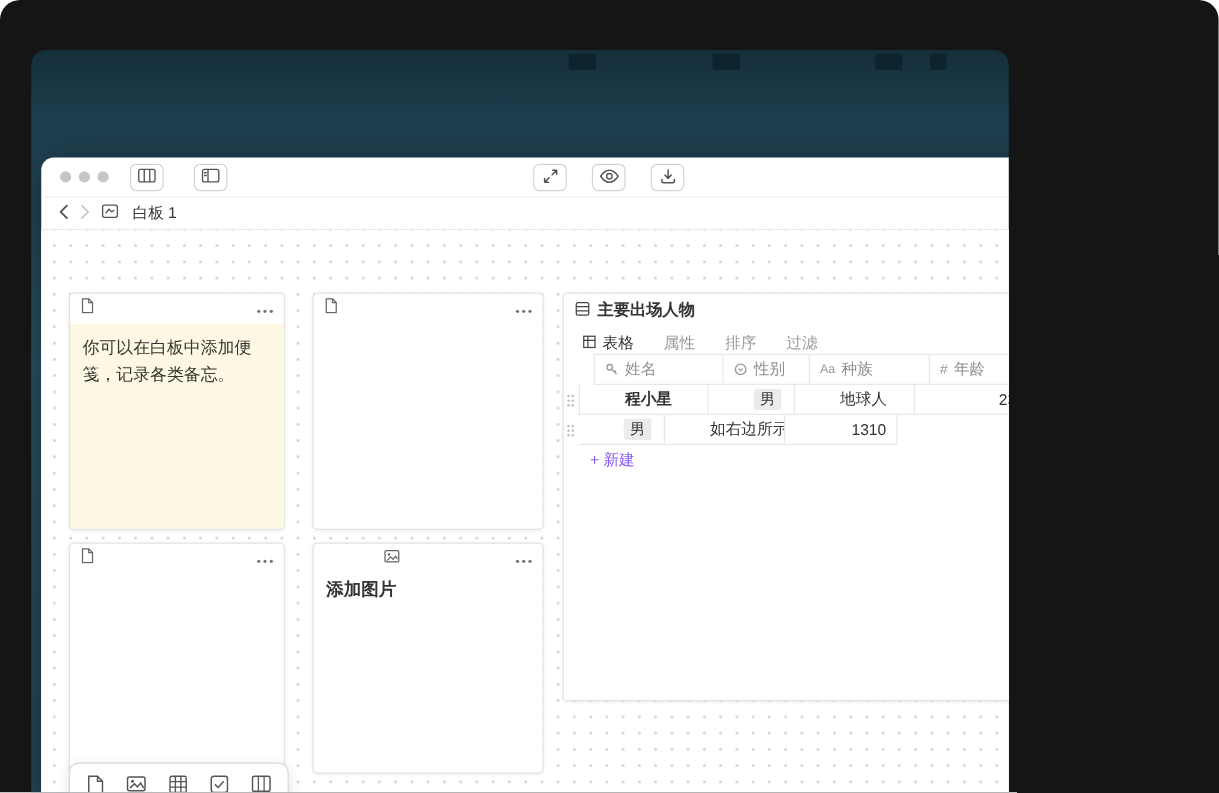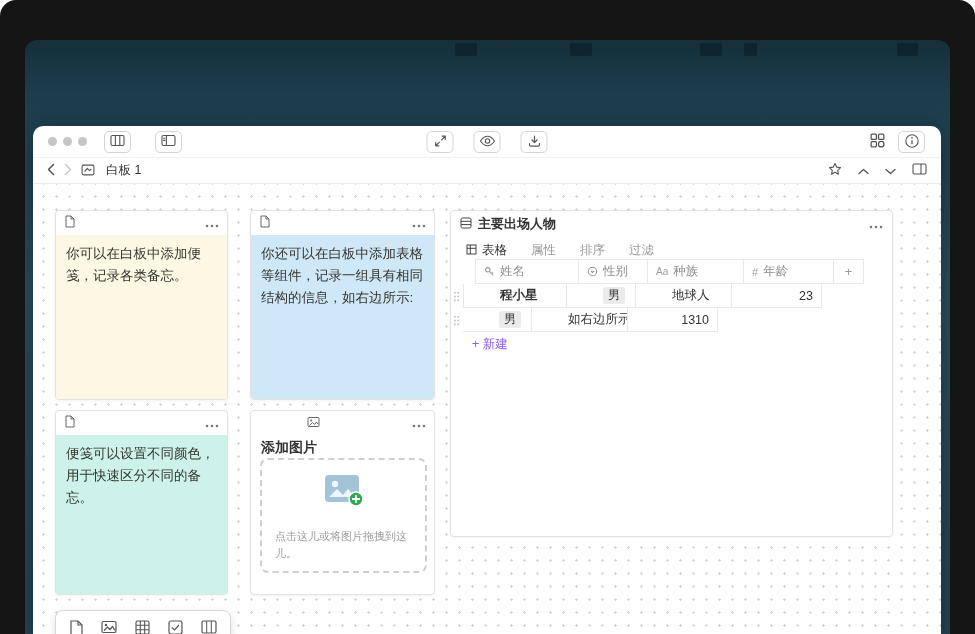--- a/index.html
+++ b/index.html
@@ -5,21 +5,21 @@
   * { margin:0; padding:0; box-sizing:border-box; }
   html,body { width:975px; height:634px; }
   body {
     font-family:"Liberation Sans","DejaVu Sans",sans-serif;
     background:#fff; overflow:hidden; position:relative;
   }
   .stage { position:absolute; inset:0; background:#151515; border-radius:16px 16px 0 0; overflow:hidden; }
 
   
   .wallpaper {
-    position:absolute; left:25px; top:40px; width:925px; height:594px;
+    position:absolute; left:25px; top:40px; width:782px; height:594px;
     border-radius:12px 12px 0 0; overflow:hidden;
     background:linear-gradient(180deg,#152f3b 0%,#1d3d4c 9%,#2c5365 42%,#2a4d5f 68%,#264656 100%);
   }
   .wp-mark { position:absolute; top:3px; height:13px; background:rgba(8,25,34,.55); border-radius:2px; }
 
   
   .window {
     position:absolute; left:8px; top:86px; width:908px; height:508px;
     background:#fff; border-radius:10px 10px 0 0;
     box-shadow:0 8px 34px rgba(0,0,0,.45);
@@ -49,21 +49,21 @@
 
   
   .canvas {
     position:absolute; top:58px; left:0; right:0; bottom:0; overflow:hidden;
     background-color:#fff;
     background-image:radial-gradient(circle,#d6d6d6 1px,transparent 1.3px);
     background-size:13px 13px; background-position:4px 6px;
   }
 
   
-  .card { position:absolute; background:#fff; border:1px solid #e2e2e2; border-radius:4px; box-shadow:0 1px 3px rgba(0,0,0,.05); }
+  .card { position:absolute; background:#fff; border:1px solid #e2e2e2; border-radius:4px; box-shadow:0 1px 3px rgba(0,0,0,.05);margin-top:24px; }
   .chead { height:24px; display:flex; align-items:center; justify-content:space-between; padding:0 8px; }
   .nbody {
     position:absolute; top:24px; left:0; right:0; bottom:0;
     padding:8px 10px; font-size:13.5px; line-height:1.62; color:#35342e;
     border-radius:0 0 3px 3px;
   }
   .note1 { left:22px;  top:26px;  width:173px; height:190px; }
   .note2 { left:217px; top:26px;  width:185px; height:190px; }
   .note3 { left:22px;  top:226px; width:173px; height:185px; }
   .imgcard { left:217px; top:226px; width:185px; height:185px;padding-left:48px; }
@@ -249,64 +249,50 @@
             <span><svg width="12" height="13" viewBox="0 0 12 13" fill="none" stroke="#666" stroke-width="1">
                   <path d="M2 1h5l3 3v8H2z"></path>
                   <path d="M7 1v3h3"></path>
                 </svg></span>
             <span><svg width="14" height="4" viewBox="0 0 14 4" fill="#777">
                   <circle cx="2" cy="2" r="1.3"></circle>
                   <circle cx="7" cy="2" r="1.3"></circle>
                   <circle cx="12" cy="2" r="1.3"></circle>
                 </svg></span>
           </div>
-          <div class="nbody" style="background-color: rgb(207, 232, 247);">你还可以在白板中添加表格等组件，记录一组具有相同结构的信息，如右边所示:</div>
         </div>
 
         <div class="card note3">
           <div class="chead">
             <span><svg width="12" height="13" viewBox="0 0 12 13" fill="none" stroke="#666" stroke-width="1">
                   <path d="M2 1h5l3 3v8H2z"></path>
                   <path d="M7 1v3h3"></path>
                 </svg></span>
             <span><svg width="14" height="4" viewBox="0 0 14 4" fill="#777">
                   <circle cx="2" cy="2" r="1.3"></circle>
                   <circle cx="7" cy="2" r="1.3"></circle>
                   <circle cx="12" cy="2" r="1.3"></circle>
                 </svg></span>
           </div>
-          <div class="nbody" style="background-color: rgb(205, 242, 233);">便笺可以设置不同颜色，用于快速区分不同的备忘。</div>
         </div>
 
         <div class="card imgcard">
           <div class="chead">
             <span><svg width="13" height="12" viewBox="0 0 13 12" fill="none" stroke="#666" stroke-width="1">
                   <rect x="1" y="1.5" width="11" height="9" rx="1"></rect>
                   <circle cx="4.2" cy="4.5" r="1" fill="#666" stroke="none"></circle>
                   <path d="M2.5 9.5l3-3 2 2 2-2.5 1.5 2"></path>
                 </svg></span>
             <span><svg width="14" height="4" viewBox="0 0 14 4" fill="#777">
                   <circle cx="2" cy="2" r="1.3"></circle>
                   <circle cx="7" cy="2" r="1.3"></circle>
                   <circle cx="12" cy="2" r="1.3"></circle>
                 </svg></span>
           </div>
           <div class="img-title">添加图片</div>
-          <div class="dashed">
-            <span class="img-plus-icon">
-              <svg width="42" height="34" viewBox="0 0 42 34">
-                <rect x="2" y="2" width="34" height="27" rx="4" fill="#a3c3d9"></rect>
-                <circle cx="12" cy="11" r="3.2" fill="#eef6fb"></circle>
-                <path d="M6 24l8-8 6 6 5-6 7 8z" fill="#eef6fb"></path>
-                <circle cx="33" cy="26" r="7" fill="#2fa84f" stroke="#fff" stroke-width="1.5"></circle>
-                <path d="M33 22.8v6.4M29.8 26h6.4" stroke="#fff" stroke-width="1.8" stroke-linecap="round"></path>
-              </svg>
-            </span>
-            <div class="img-caption">点击这儿或将图片拖拽到这儿。</div>
-          </div>
         </div>
 
         <div class="card tcard">
           <div class="tcard-head">
             <span class="tcard-title">
               <span><svg width="12" height="12" viewBox="0 0 12 12" fill="none" stroke="#444" stroke-width="1">
                     <rect x="1" y="1" width="10" height="10" rx="1.5"></rect>
                     <path d="M1 4.3h10M1 7.6h10"></path>
                   </svg></span>
               <span>主要出场人物</span>

